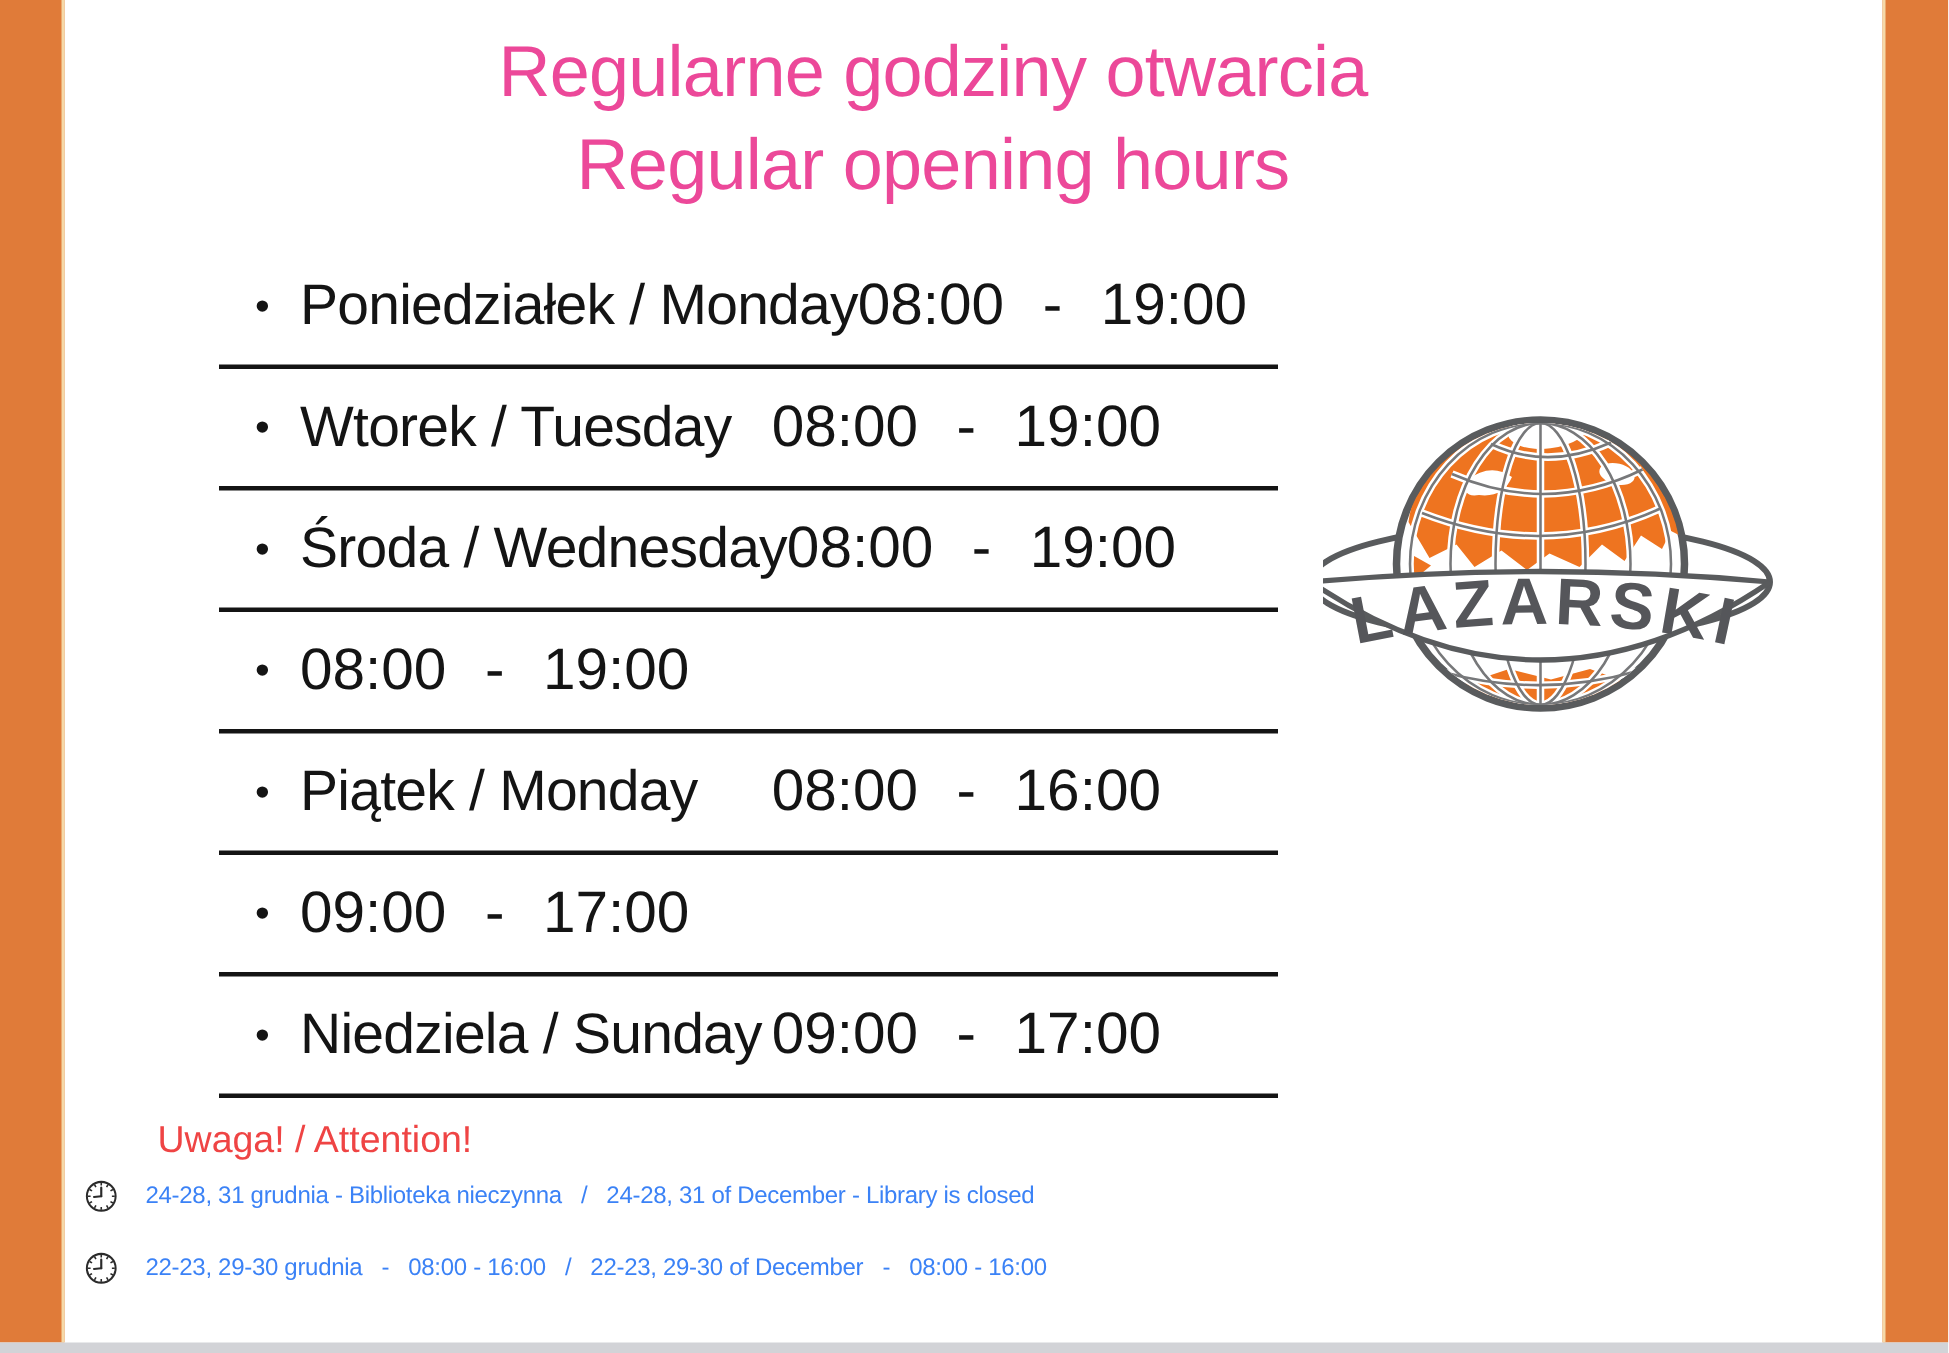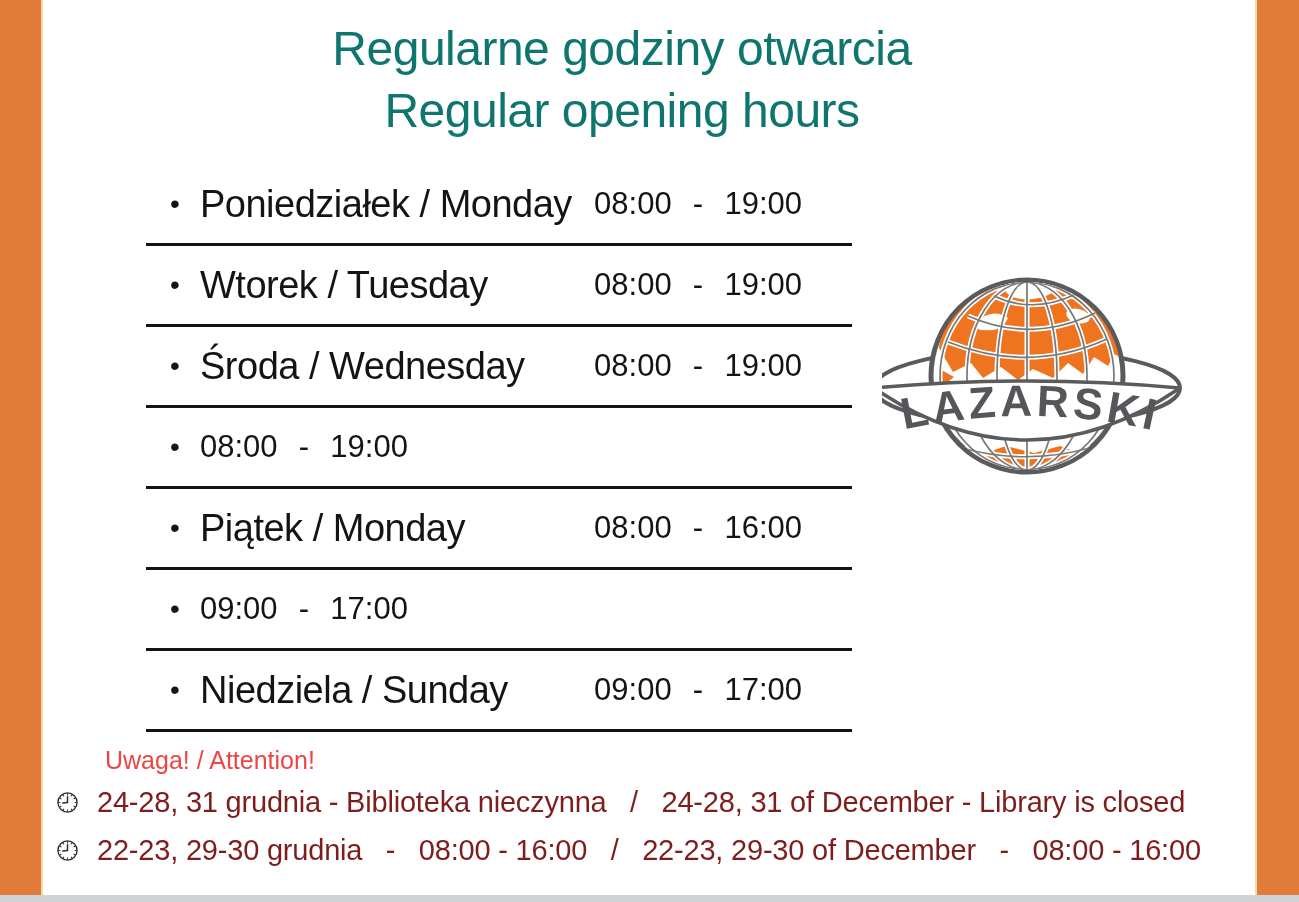--- a/index.html
+++ b/index.html
@@ -7,33 +7,33 @@
     position:relative;width:1299px;height:902px;overflow:hidden;background:#ffffff;
     font-family:"Liberation Sans",sans-serif;color:#111;
   }
   
   .side-bar{position:absolute;top:0;height:895px;background:#E07B39;}
   .side-bar.left{left:0;width:41px;border-right:2px solid #F5D9A8;}
   .side-bar.right{right:0;width:42px;border-left:2px solid #F5D9A8;}
   .bottom-strip{position:absolute;left:0;right:0;bottom:0;height:7px;background:#d2d3d7;}
   
   .title-block{position:absolute;left:0;top:18px;width:1244px;text-align:center;}
-  .title-line{font-size:48px;line-height:62px;letter-spacing:-0.5px;color:#0f766e;font-weight:400;}
+  .title-line{font-size:48px;line-height:62px;letter-spacing:-0.5px;color:#ec4899;font-weight:400;}
   
   .schedule{position:absolute;left:146px;top:165px;width:706px;}
   .sched-row{height:78px;border-bottom:3px solid #141414;display:flex;align-items:center;}
   .bullet{margin-left:24px;width:30px;font-size:28px;color:#141414;flex:0 0 auto;}
   .day-label{font-size:38px;letter-spacing:-0.5px;color:#141414;flex:1 1 auto;white-space:pre;}
-  .time-label{font-size:31px;color:#141414;margin-right:50px;white-space:pre;word-spacing:2px;flex:0 0 auto;}
+  .time-label{font-size:39px;color:#141414;margin-right:78px;white-space:pre;word-spacing:2px;flex:0 0 auto;}
   
   .notes-heading{position:absolute;left:105px;top:746px;font-size:25px;color:#ef4444;}
   .note-line{position:absolute;left:56px;display:flex;align-items:center;gap:18px;}
   .note-line.first{top:786px;}
   .note-line.second{top:834px;}
-  .note-text{font-size:29px;letter-spacing:-0.2px;color:#7f1d1d;white-space:pre;}
+  .note-text{font-size:16px;letter-spacing:-0.2px;color:#3b82f6;white-space:pre;}
   .clock{flex:0 0 auto;}
   
   .logo-wrap{position:absolute;left:882px;top:250px;width:312px;height:262px;}
 </style>
 </head>
 <body>
 
 <div id="stage">
 
   <div class="side-bar left"></div>

